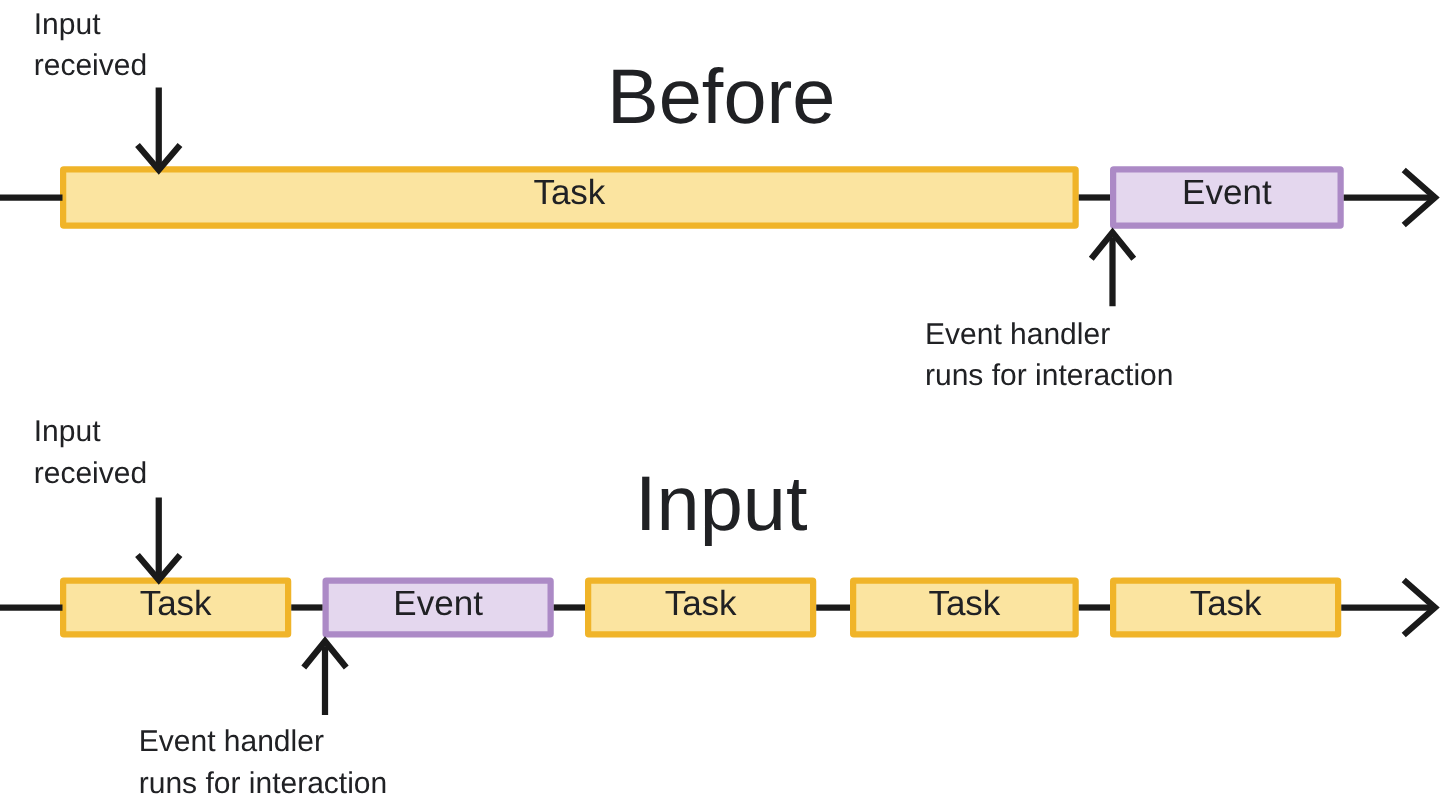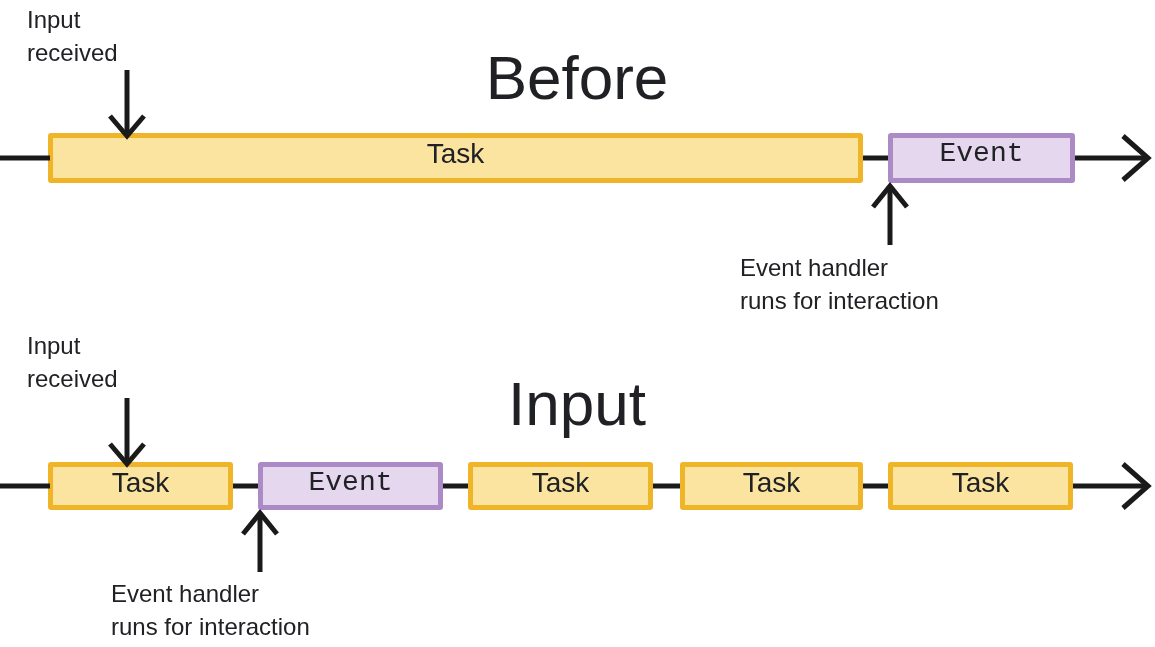--- a/index.html
+++ b/index.html
@@ -58,21 +58,21 @@
     height: 50px;
     border-radius: 3px;
     display: flex;
     align-items: flex-start;
     justify-content: center;
     font-size: 28px;
     color: var(--text);
     z-index: 2;
   }
   .box.task   { background: var(--task-fill);  border: 5px solid var(--task-border); }
-  .box.event  { background: var(--event-fill); border: 5px solid var(--event-border); font-family: Liberation Mono, monospace; }
+  .box.event  { background: var(--event-fill); border: 5px solid var(--event-border); }
   .row-after .box { height: 48px; }
 </style>
 </head>
 <body>
 
 <div class="canvas">
 
   <div>
     <h1 class="title" style="left:377px; top:44px;">Before</h1>
 

